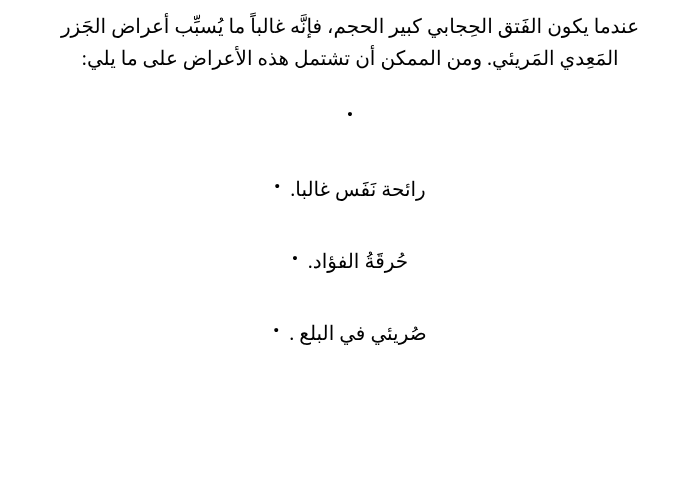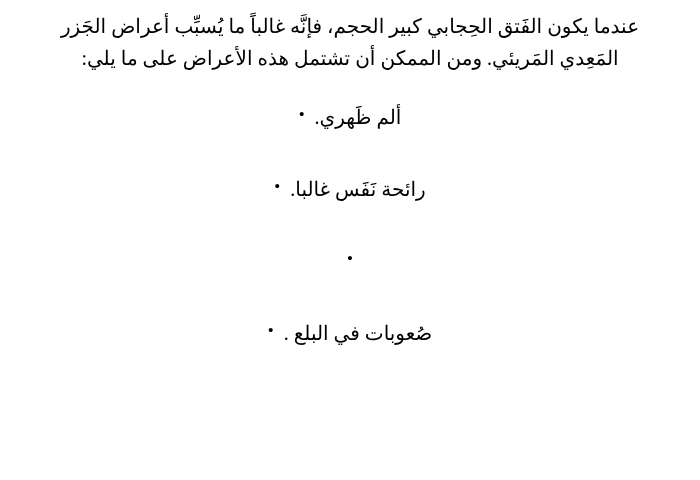--- a/index.html
+++ b/index.html
@@ -68,39 +68,39 @@
 <body>
 
 <div class="page">
 
   <p class="intro">عندما يكون الفَتق الحِجابي كبير الحجم، فإنَّه غالباً ما يُسبِّب أعراض الجَزر المَعِدي المَريئي. ومن الممكن أن تشتمل هذه الأعراض على ما يلي:</p>
 
   <ul class="symptom-list">
 
     <li class="symptom-item">
       <span class="bullet-row">
-        <span class="item-text">ألم ظَهري.</span>
         <span class="bullet">•</span>
       </span>
     </li>
 
     <li class="symptom-item">
       <span class="bullet-row">
         <span class="item-text">رائحة نَفَس غالبا.</span>
         <span class="bullet">•</span>
       </span>
     </li>
 
     <li class="symptom-item">
       <span class="bullet-row">
+        <span class="item-text">حُرقَةُ الفؤاد.</span>
         <span class="bullet">•</span>
       </span>
     </li>
 
     <li class="symptom-item">
       <span class="bullet-row">
-        <span class="item-text">صُعوبات في البلع .</span>
+        <span class="item-text">صُريئي في البلع .</span>
         <span class="bullet">•</span>
       </span>
     </li>
 
   </ul>
 </div>
 
 </body></html>

